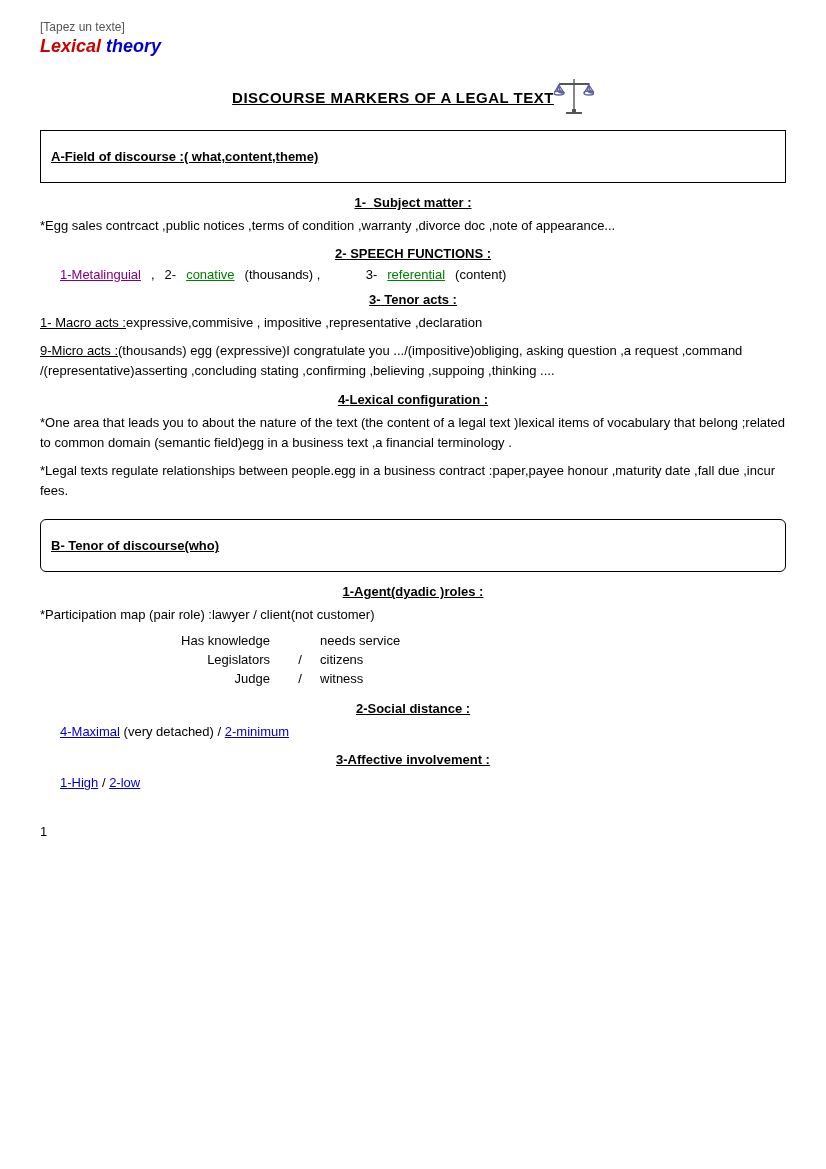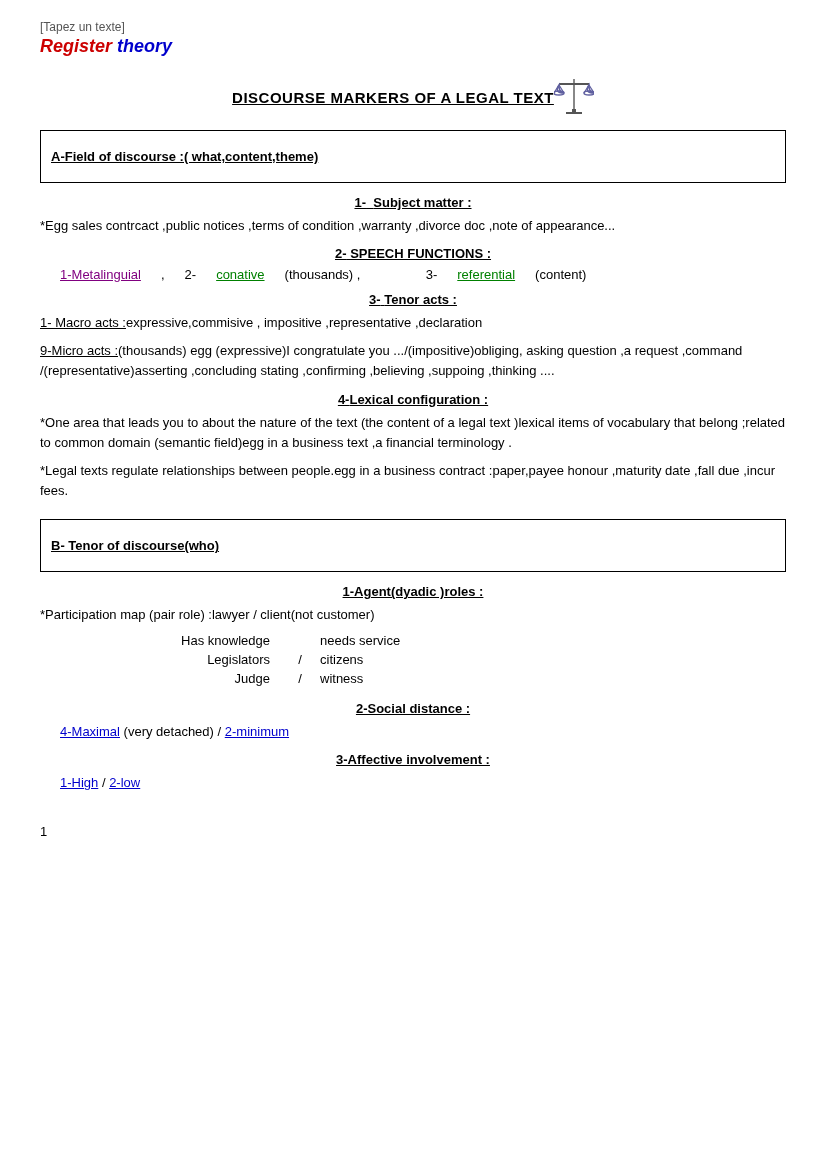--- a/index.html
+++ b/index.html
@@ -61,21 +61,21 @@
       margin: 6px 0 8px 0;
       line-height: 1.55;
       font-size: 13px;
     }
     .link-purple { color: #800080; text-decoration: underline; }
     .link-green { color: #008000; text-decoration: underline; }
     .link-blue { color: #0000cc; text-decoration: underline; }
     .speech-funcs {
       display: flex;
       align-items: center;
-      gap: 20px;
+      gap: 10px;
       margin: 6px 0 10px 20px;
       font-size: 13px;
     }
     .two-col-table {
       margin: 6px 0 15px 60px;
       font-size: 13px;
     }
     .two-col-table .row {
       display: flex;
       align-items: center;
@@ -99,21 +99,21 @@
     }
     .indent { margin-left: 20px; }
   </style>
 </head>
 <body>
 
 <div class="top-left">[Tapez un texte]</div>
 
 <div>
   <span class="brand-title">
-    <span style="color:#cc0000;">Register</span><span style="color:#0000cc; font-style:italic; font-weight:bold; font-size:18px;"> theory</span>
+    <span style="color:#cc0000;">Lexical</span><span style="color:#0000cc; font-style:italic; font-weight:bold; font-size:18px;"> theory</span>
   </span>
 </div>
 
 <div class="header-area">
   <div class="main-title">DISCOURSE MARKERS OF A LEGAL TEXT</div>
   <div>
     <svg width="40" height="38" viewBox="0 0 40 38">
       <rect x="19" y="2" width="2" height="30" fill="#888"></rect>
       <rect x="5" y="6" width="30" height="2" fill="#555"></rect>
       <rect x="18" y="32" width="4" height="3" fill="#555"></rect>
@@ -166,21 +166,21 @@
   <span style="text-decoration:underline;">9-Micro acts :</span><span>(thousands) egg (expressive)I congratulate you .../(impositive)obliging, asking question ,a request ,command /(representative)asserting ,concluding stating ,confirming ,believing ,suppoing ,thinking ....</span>
 </div>
 
 <div class="numbered-heading">
   <span>4-</span><span>Lexical configuration :</span>
 </div>
 
 <div class="body-text">*One area that leads you to about the nature of the text (the content of a legal text )lexical items of vocabulary that belong ;related to common domain (semantic field)egg in a business text ,a financial terminology  .</div>
 <div class="body-text">*Legal texts regulate relationships between people.egg in a business contract :paper,payee honour ,maturity date ,fall due ,incur fees.</div>
 
-<div class="section-box" style="margin-top:18px;">
+<div class="section-box" style="margin-top:18px;border-radius:6px;">
   <span class="underline-part">B- Tenor  of discourse(who)</span>
 </div>
 
 <div class="numbered-heading">1-Agent(dyadic )roles :</div>
 
 <div class="body-text">*Participation map (pair role) :lawyer                  /   client(not customer)</div>
 
 <div class="two-col-table">
   <div class="row">
     <div class="col-left">Has knowledge</div>

